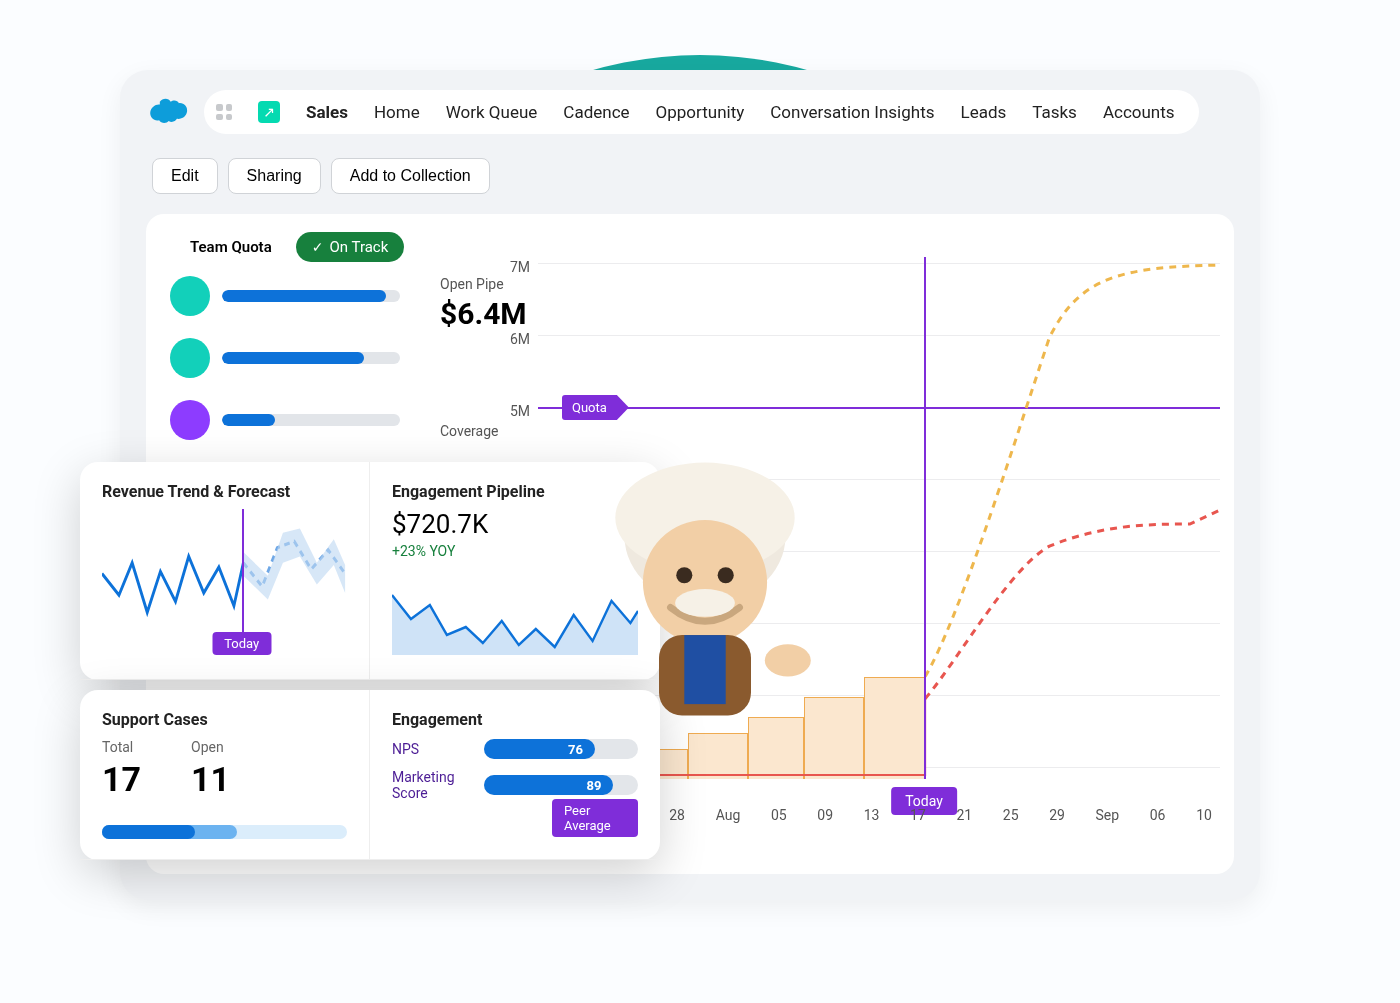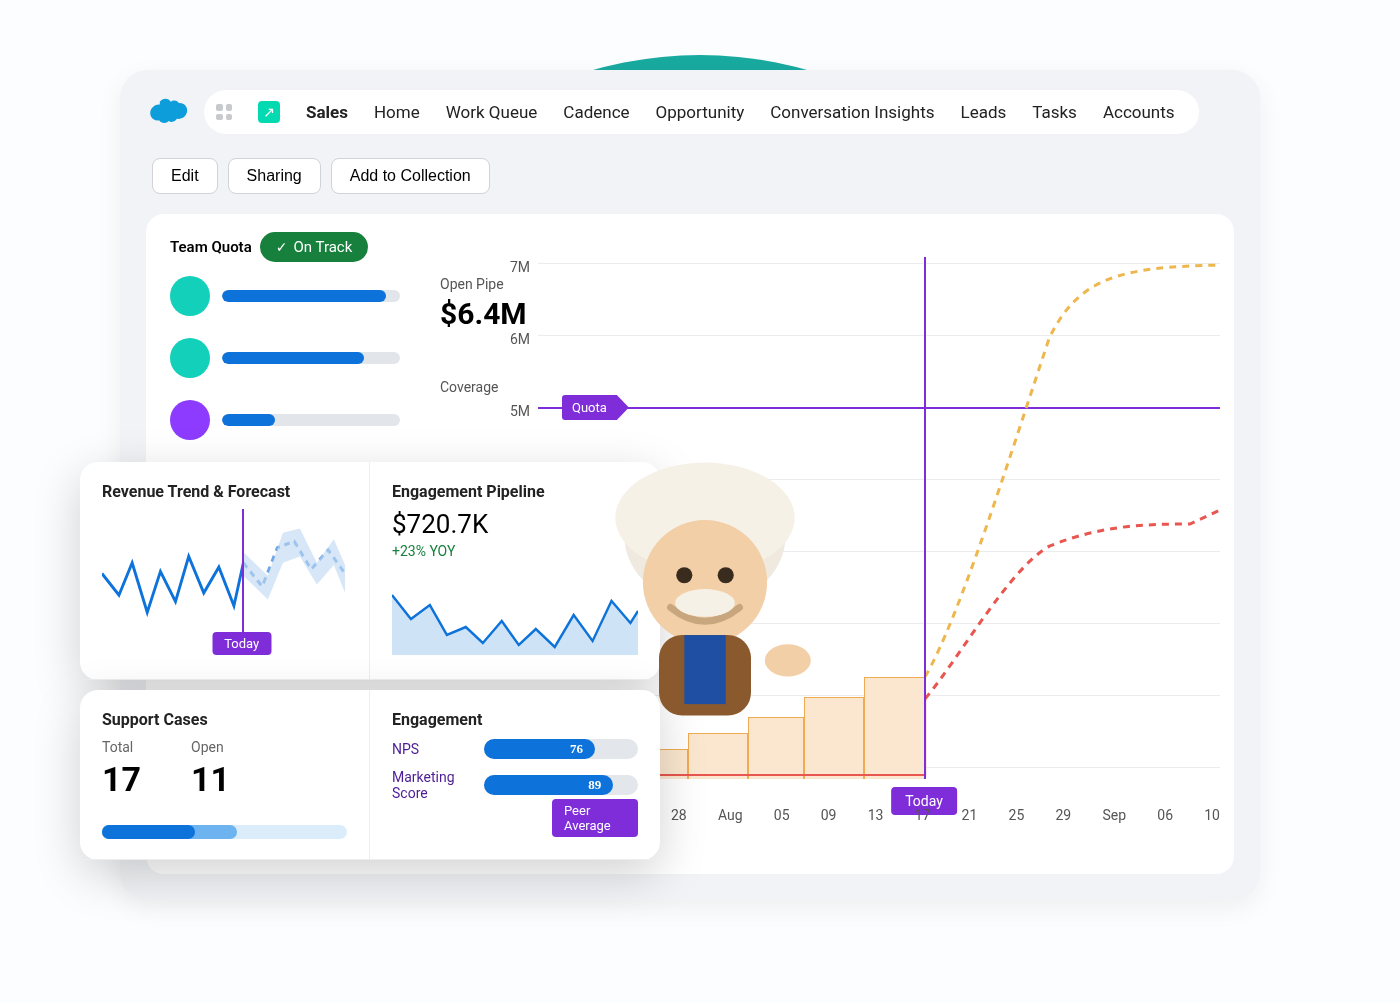--- a/index.html
+++ b/index.html
@@ -24,21 +24,21 @@
   .sales-icon { width: 22px; height: 22px; background: #04dab1; border-radius: 4px; position: relative; display:flex;align-items:center;justify-content:center;color:#fff;font-size:14px;}
   .nav-item { font-size: 17px; color: #222; cursor: pointer; white-space: nowrap; }
   .nav-item.bold { font-weight: 700; }
   
   .title-row { display: flex; justify-content: space-between; align-items: center; margin: 24px 6px 20px; }
   .page-title { font-size: 32px; font-weight: 700; color: #1c1c1c; }
   .actions { display: flex; gap: 10px; }
   .actions button { background:#fff; border:1px solid #d0d3d7; border-radius:8px; padding:8px 18px; font-size:16px; cursor:pointer; }
   
   .main-card { background:#fff; border-radius:18px; padding:18px 24px 24px; height: 660px; position:relative; }
-  .quota-row { display:flex; align-items:center; gap:8px; }
+  .quota-row { display:flex; align-items:center; gap:24px;margin-left:20px; }
   .quota-label { font-size:15px; font-weight:600; }
   .status-pill { background:#17803d; color:#fff; border-radius:999px; padding:6px 16px; font-size:15px; display:inline-flex; align-items:center; gap:6px;}
   .status-pill .check { font-size:14px; }
   .quota-body { display:flex; gap:40px; margin-top:14px; }
   .avatars { display:flex; flex-direction:column; gap:22px; width:230px; }
   .avatar-row { display:flex; align-items:center; gap:12px; }
   .avatar { width:40px; height:40px; border-radius:50%; background:#12d0ba; display:flex; align-items:center; justify-content:center; color:#fff; font-weight:600; font-size:16px;}
   .avatar.blue{background:#8d3cff;}
   .prog { flex:1; height:12px; background:#e2e5e9; border-radius:6px; position:relative; overflow:hidden; }
   .prog .fill{ position:absolute; left:0; top:0; bottom:0; background:#0d72d9; border-radius:6px; }
@@ -49,42 +49,42 @@
   .chart { position:absolute; top: 30px; right: 14px; width: 720px; height: 576px; margin-top: 13px; }
   .yaxis { position:absolute; left:0; top:4px; font-size:14px; color:#555; text-align:right; width:30px; }
   .ytick{position:absolute;left:0;width:30px;text-align:right;}
   .plot { position:absolute; left:38px; right:0; top:0; bottom:54px; }
   .grid-h { position:absolute; left:0; right:0; border-top:1px solid #ececee; }
   .quota-line { position:absolute; left:0; right:0; border-top:2px solid #7f2dd9; }
   .quota-tag { position:absolute; left:24px; top:-14px; background:#7f2dd9; color:#fff; font-size:13px; padding:5px 10px; border-radius:3px 0 0 3px; }
   .quota-tag::after{ content:""; position:absolute; right:-12px; top:0; bottom:0; width:12px; background:#7f2dd9; clip-path:polygon(0 0,100% 50%,0 100%); }
   .today-v { position:absolute; top:0; bottom:0; width:2px; background:#7f2dd9; }
   .today-tag { position:absolute; bottom:-36px; transform:translateX(-50%); background:#7f2dd9; color:#fff; font-size:14px; padding:6px 14px; border-radius:4px;}
-  .xaxis { position:absolute; left:38px; right:0; bottom:0; height:26px; display:flex; justify-content:space-between; font-size:14px; color:#555;}
+  .xaxis { position:absolute; left:38px; right:8px; bottom:0; height:26px; display:flex; justify-content:space-between; font-size:14px; color:#555;}
   .seg-step { position:absolute; background:#fbe7cf; border:1.5px solid #efab51; border-bottom:none; }
   
   .overlay-card {
     position:absolute; background:#fff; border-radius:18px; box-shadow:0 14px 48px rgba(0,0,0,0.18);
     display:grid; grid-template-columns:1fr 1fr;
   }
   .overlay-card.a { left:80px; top:462px; width:580px; }
   .overlay-card.b { left:80px; top:690px; width:580px; }
   .panel { padding:20px 22px; border-right:1px solid #eee; border-bottom:1px solid #eee; position:relative;}
   .panel:last-child{border-right:none;}
   .panel h4 { font-size:16px; font-weight:700; color:#222; margin-bottom:8px;}
   .big-num { font-size:26px; font-weight:400; }
   .yoy { font-size:14px; color:#17803d; margin-top:4px; }
   .mini-tag { position:absolute; background:#7f2dd9; color:#fff; font-size:13px; padding:4px 12px; border-radius:4px;}
   .mini-v{position:absolute; top:0; bottom:0; width:2px; background:#7f2dd9;}
   .sc-row { display:flex; gap:50px; margin-top:10px; }
   .sc-col .lbl{font-size:14px;color:#666;}
   .sc-col .num{font-size:34px;font-weight:700;margin-top:4px;}
   .eng-row { display:flex; align-items:center; gap:14px; margin-top:10px;}
   .eng-row .lbl{font-size:14px;color:#4c1d95;width:78px;}
-  .eng-bar { flex:1; height:20px; background:#e3e6ea; border-radius:999px; position:relative;font-family:Liberation Serif, serif;}
+  .eng-bar { flex:1; height:20px; background:#e3e6ea; border-radius:999px; position:relative;}
   .eng-bar .fill{position:absolute;left:0;top:0;bottom:0;background:#0d72d9;border-radius:999px;display:flex;align-items:center;justify-content:flex-end;color:#fff;font-size:13px;font-weight:700;padding-right:12px;}
   .einstein { position:absolute; left:590px; top:435px; width:230px; pointer-events:none; z-index:5;}
 </style>
 </head>
 <body>
 
 <div class="canvas">
   <div class="bg-circle"></div>
 
   <div class="window">
@@ -150,21 +150,21 @@
             <span class="avatar blue"></span>
             <span class="prog">
                 <span class="fill" style="width:30%"></span>
               </span>
           </div>
         </div>
 
         <div class="kpi-col">
           <div class="kpi-label">Open Pipe</div>
           <div class="kpi-val">$6.4M</div>
-          <div class="kpi-label" style="margin-top:48px;">Coverage</div>
+          <div class="kpi-label" style="margin-top:92px;">Coverage</div>
         </div>
       </div>
 
       <div class="chart">
         <div class="yaxis">
           <div class="ytick" style="top:-2px">7M</div>
           <div class="ytick" style="top:70px">6M</div>
           <div class="ytick" style="top:142px">5M</div>
         </div>
         <div class="plot">

